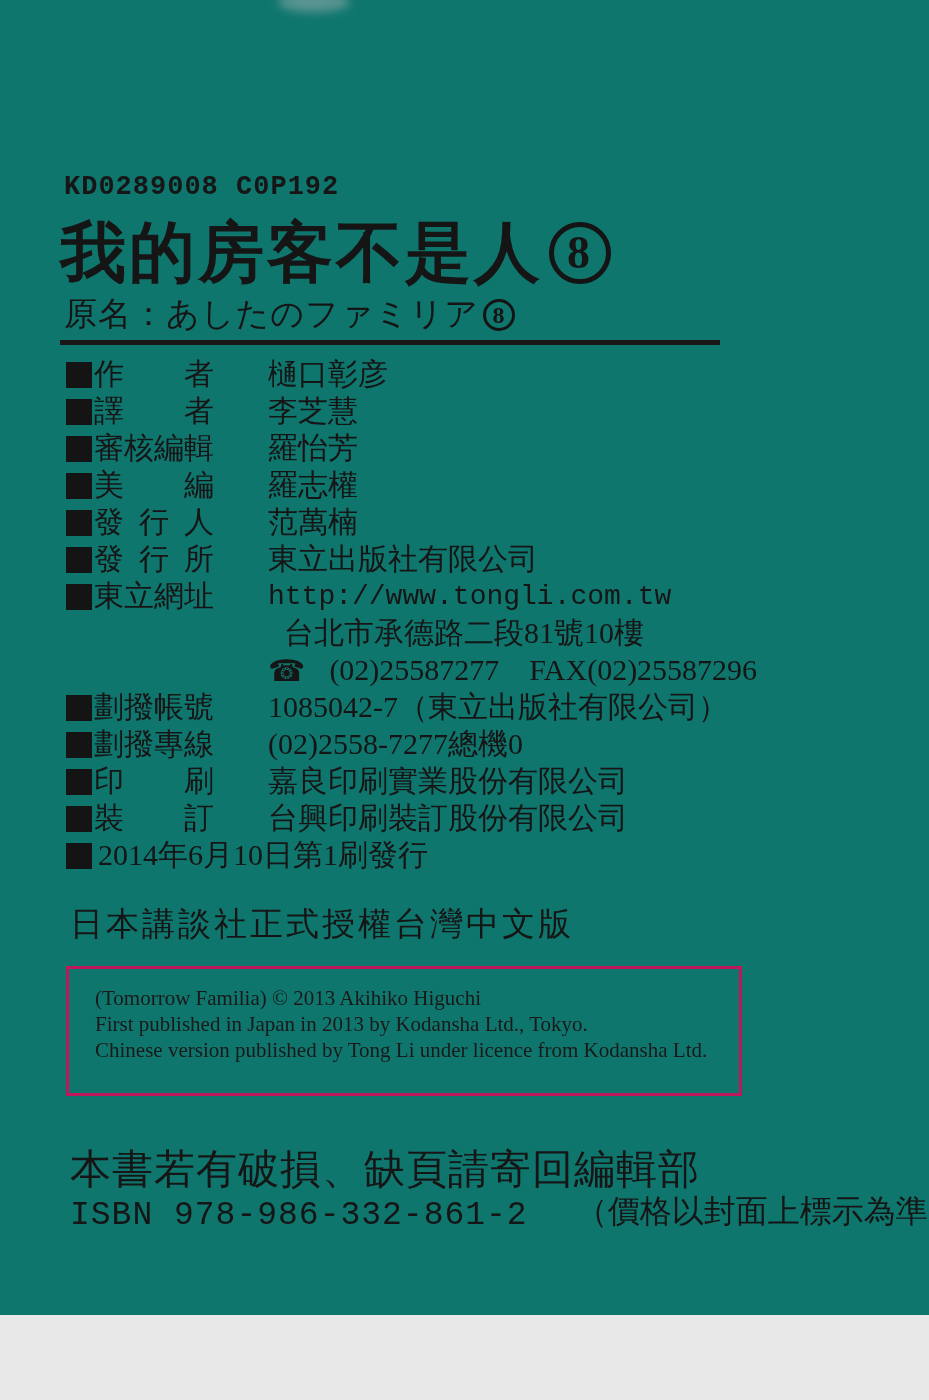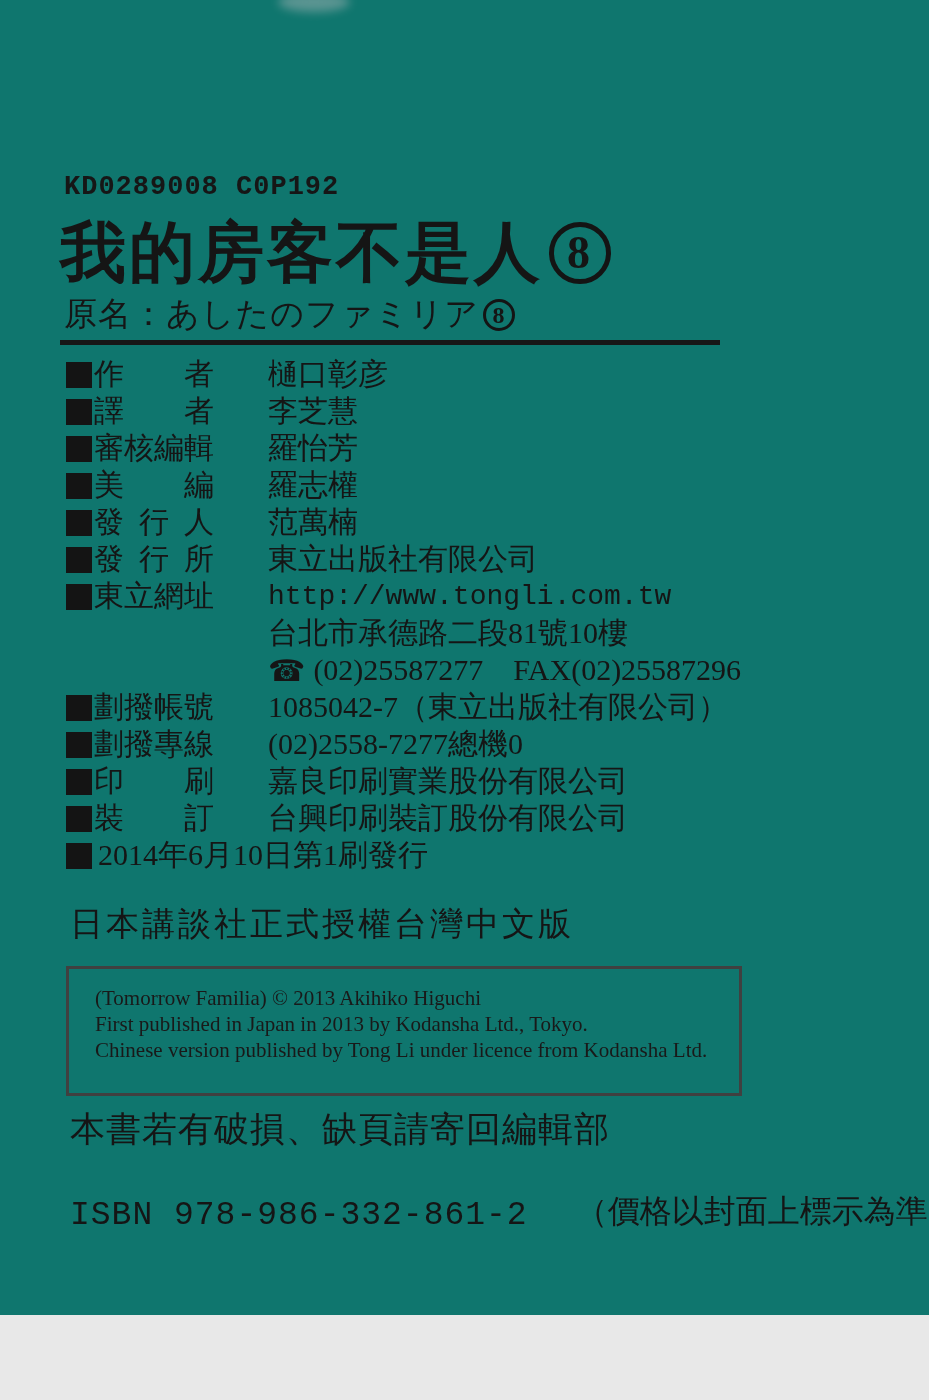--- a/index.html
+++ b/index.html
@@ -102,56 +102,56 @@
     margin-left: 2px;
     letter-spacing: 0;
   }
   .val { margin-left: 44px; }
   .val.mono, .mono {
     font-family: "Liberation Mono", "DejaVu Sans Mono", monospace;
     font-size: 28px;
     letter-spacing: 0px;
   }
   .crow.cont { padding-left: 202px; }
-  .crow.cont .val { margin-left: 0; }
+  .crow.cont .val { margin-left: 16px; }
   .picon { font-size: 30px; margin-right: 8px; }
   .crow .datefull { margin-left: 6px; }
   .licence-line {
     position: absolute;
     left: 70px; top: 902px;
     font-size: 33px;
     letter-spacing: 3px;
     font-weight: 500;
     white-space: nowrap;
   }
   .licence-box {
     position: absolute;
     left: 66px; top: 966px;
     width: 676px; height: 130px;
-    border: 3px solid #404040;
+    border: 3px solid #be185d;
     padding: 16px 10px 0 26px;
   }
   .licence-box .line {
     font-family: "Liberation Serif", "DejaVu Serif", serif;
     font-size: 21px;
     line-height: 26px;
     color: #191919;
     white-space: nowrap;
   }
   .footer-rights {
     position: absolute;
     left: 70px; top: 1104px;
     font-size: 35px;
     letter-spacing: 2px;
     white-space: nowrap;
   }
   .footer-damage {
     position: absolute;
-    left: 70px; top: 1106px;
-    font-size: 35px;
+    left: 70px; top: 1142px;
+    font-size: 41px;
     letter-spacing: 1px;
     white-space: nowrap;
   }
   .footer-isbn {
     position: absolute;
     left: 70px; top: 1190px;
     font-size: 34px;
     white-space: nowrap;
     display: flex;
     align-items: flex-end;

